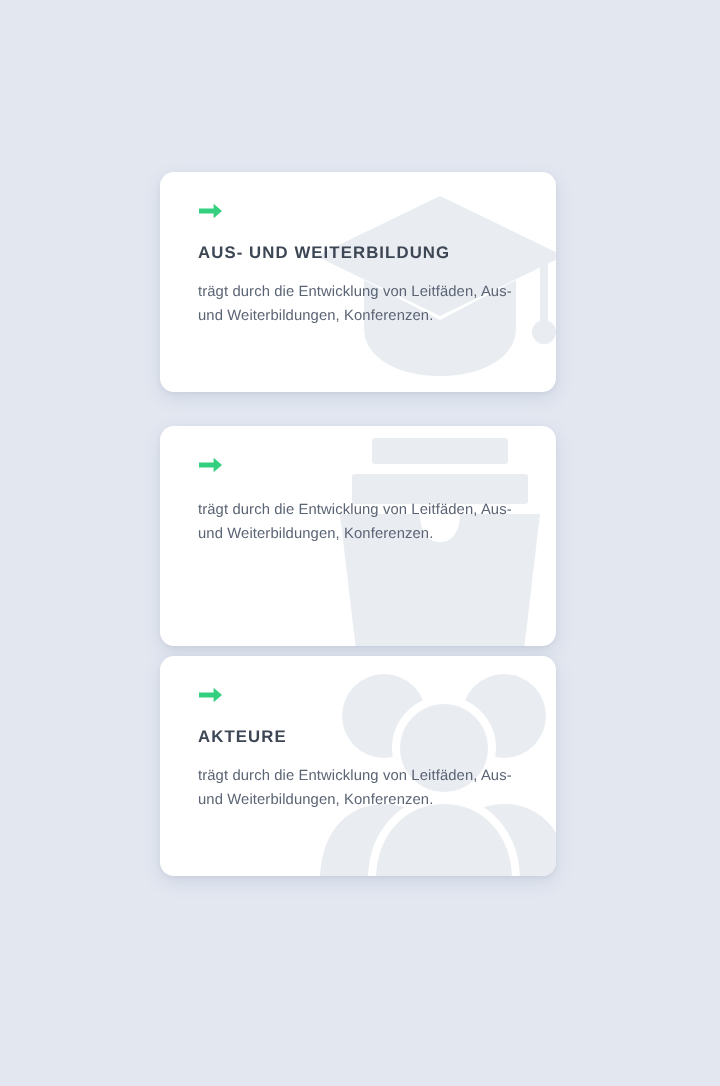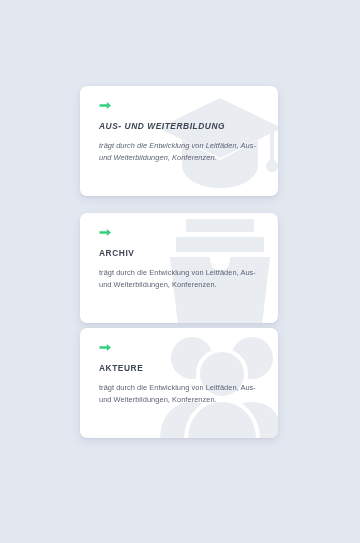--- a/index.html
+++ b/index.html
@@ -27,21 +27,21 @@
     position: absolute;
     left: 80px;
     width: 198px;
     background: #ffffff;
     border-radius: 7px;
     box-shadow: 0 3px 9px rgba(120, 130, 160, 0.16),
                 0 1px 2px rgba(120, 130, 160, 0.10);
     overflow: hidden;
   }
 
-  #card-0 { top: 86px;  height: 110px; font-style: italic; }
+  #card-0 { top: 86px;  height: 110px; }
   #card-1 { top: 213px; height: 110px; }
   #card-2 { top: 328px; height: 110px; }
 
   .card-bg-icon {
     position: absolute;
     right: -6px;
     top: 0px;
     width: 128px;
     height: 112px;
     pointer-events: none;
@@ -119,21 +119,20 @@
         <path d="M54 44 C54 53 58 58 64 58 C70 58 74 53 74 44 Z" fill="#ffffff"></path>
       </svg>
     </div>
     <div class="card-inner">
       <span class="arrow-icon">
         <svg viewBox="0 0 13 11" xmlns="http://www.w3.org/2000/svg">
           <path d="M0.5 5.5 L9.5 5.5" stroke="#34d07f" stroke-width="2.4" stroke-linecap="butt"></path>
           <path d="M7.8 1.9 L12 5.5 L7.8 9.1 Z" fill="#34d07f"></path>
         </svg>
       </span>
-      <h3 class="card-title">ARCHIV</h3>
       <p class="card-text">trägt durch die Entwicklung von Leitfäden, Aus- und Weiterbildungen, Konferenzen.</p>
     </div>
   </div>
 
   <div class="card" id="card-2">
     <div class="card-bg-icon">
       <svg viewBox="0 0 128 112" xmlns="http://www.w3.org/2000/svg">
         <circle cx="36" cy="30" r="21" fill="#e9ecf1"></circle>
         <path d="M4 112 C4 88 18 74 36 74 C54 74 68 88 68 112 Z" fill="#e9ecf1"></path>
         <circle cx="96" cy="30" r="21" fill="#e9ecf1"></circle>

